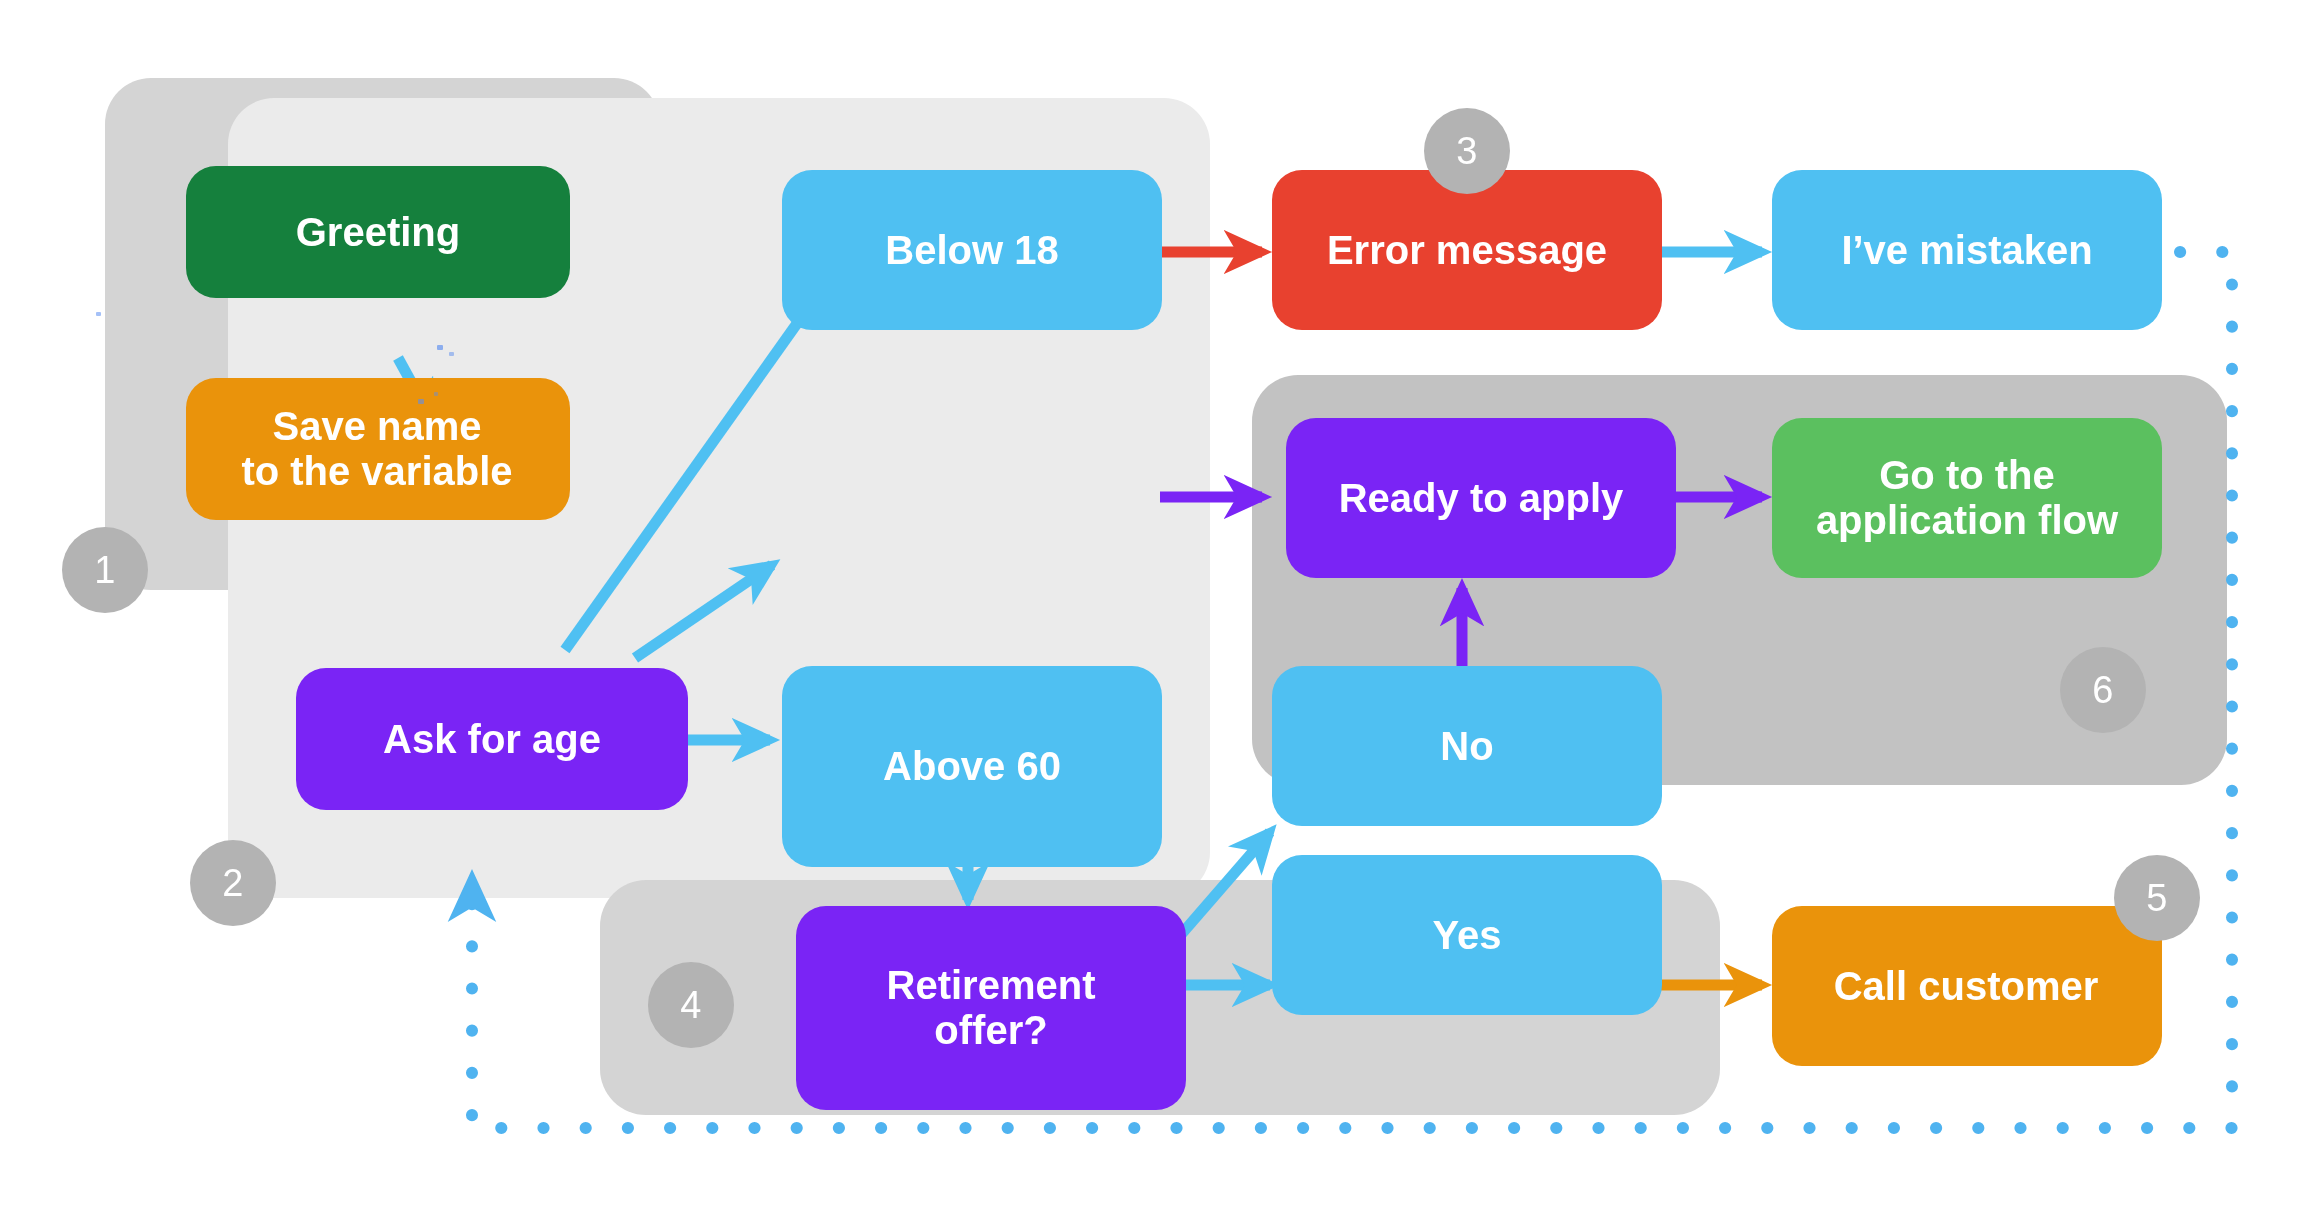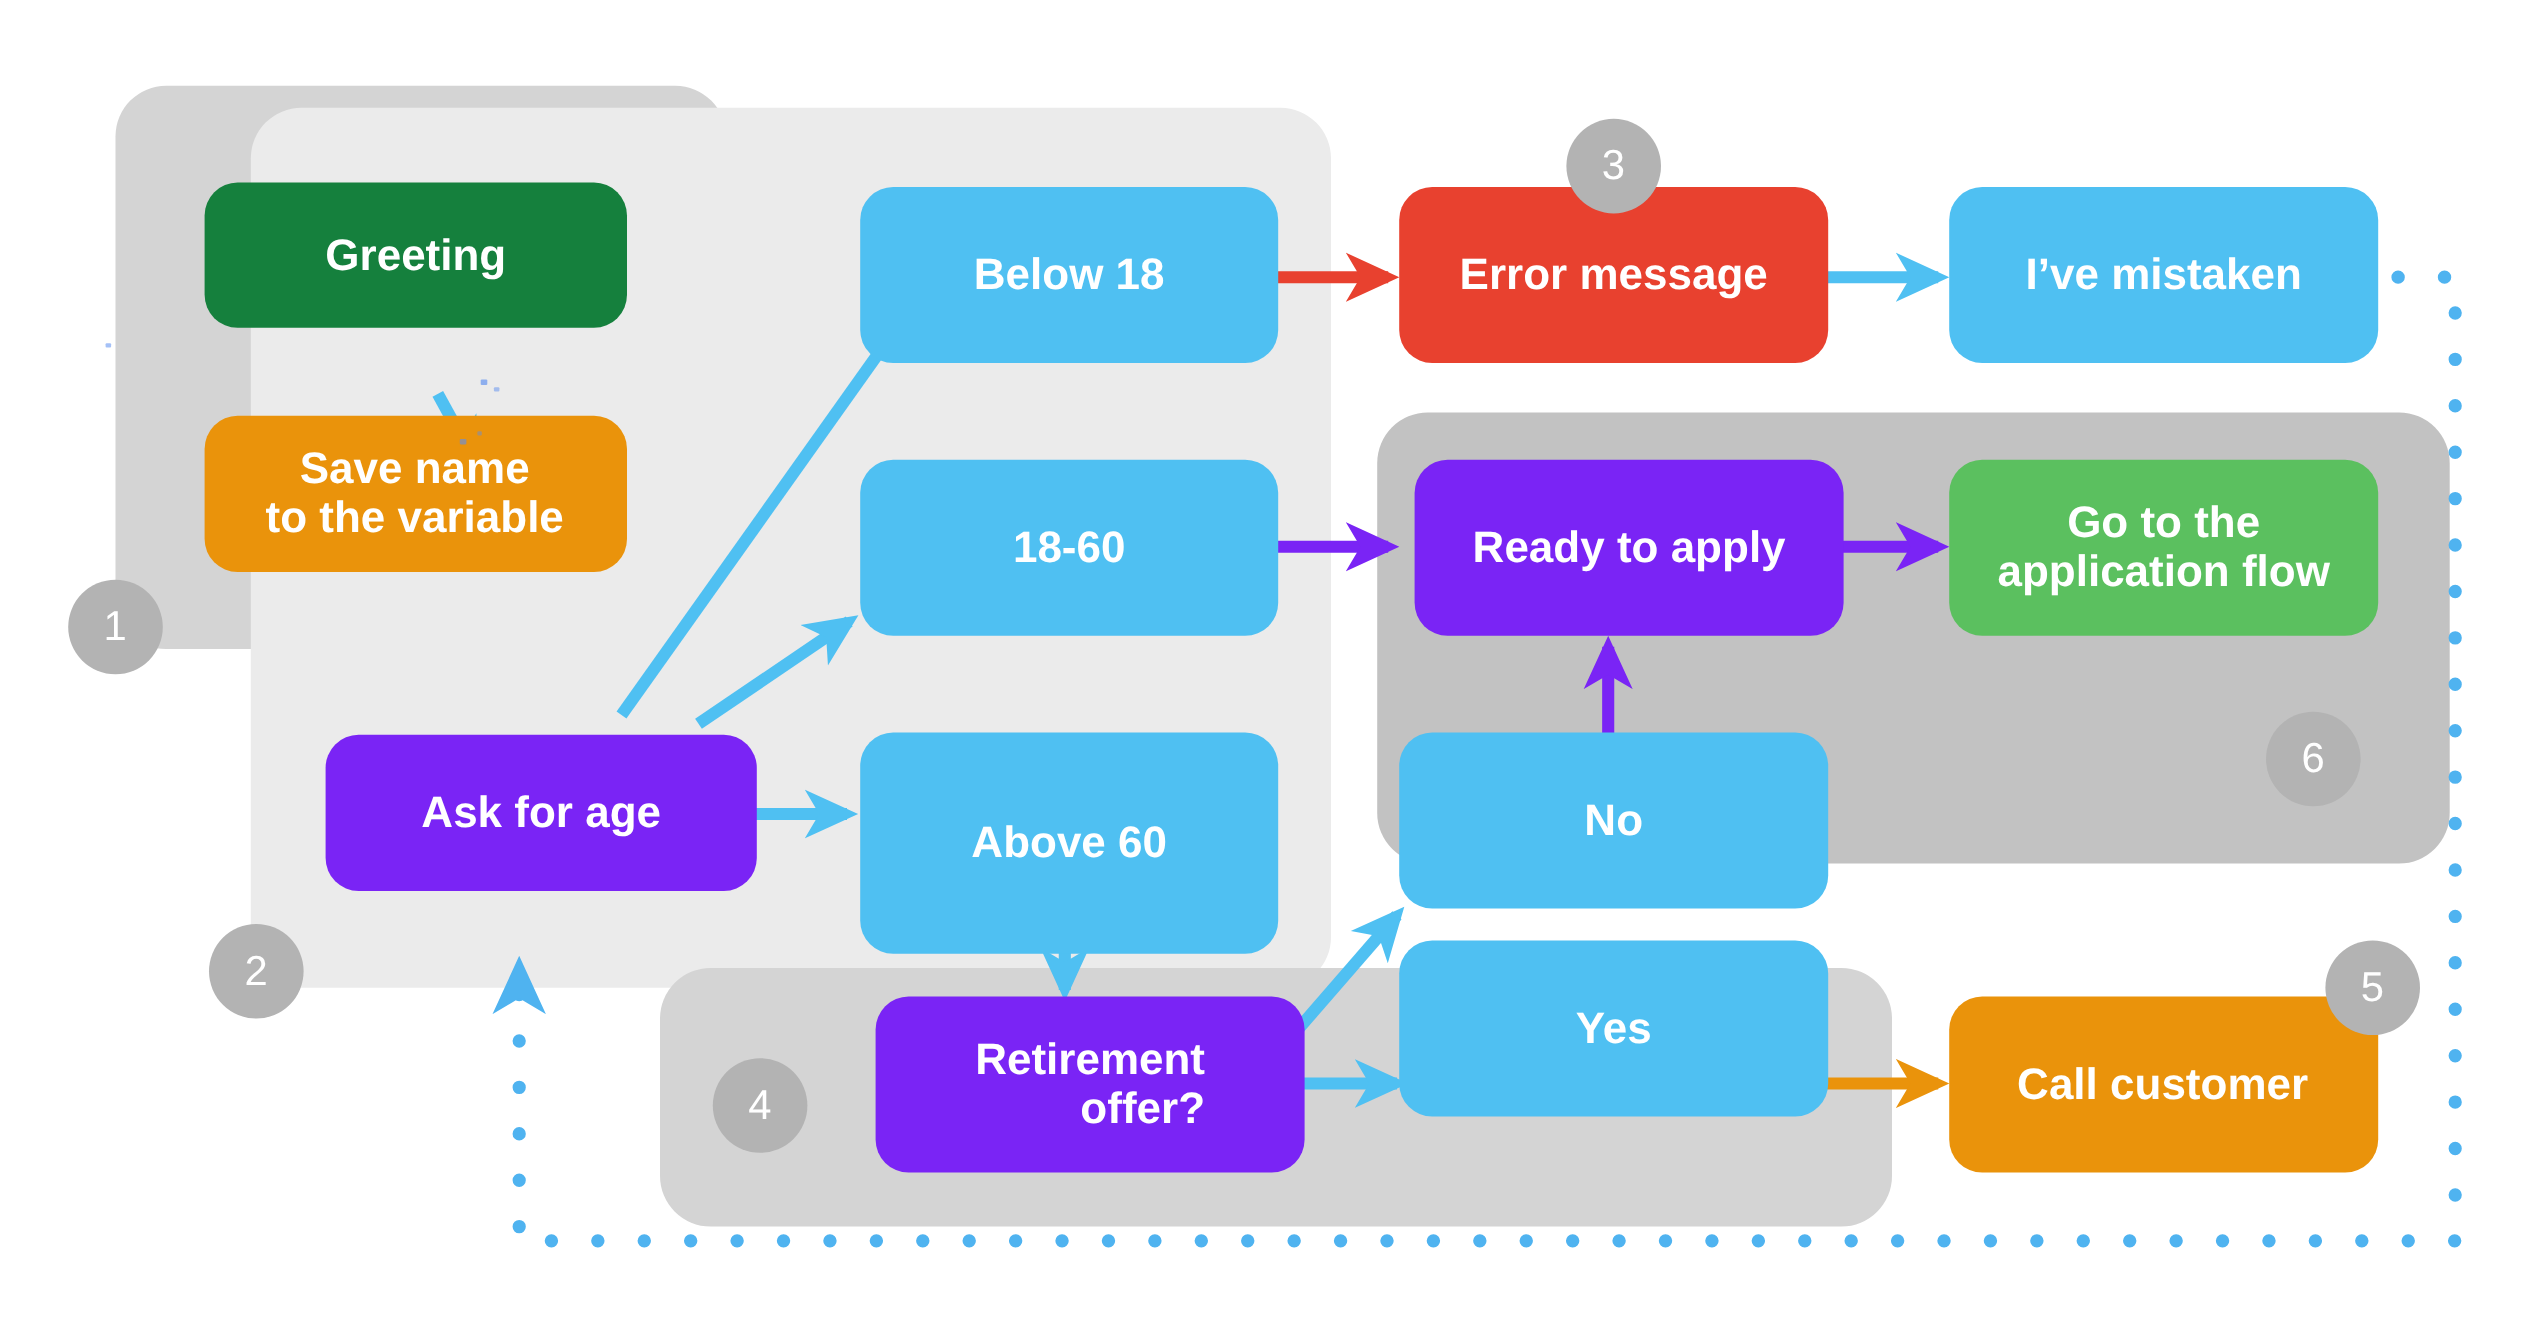--- a/index.html
+++ b/index.html
@@ -139,34 +139,33 @@
 
   <div class="node n-blue" style="left:186px;top:130px;width:384px;height:132px;">Greeting</div>
 
   <div class="node n-orange" style="left:186px;top:378px;width:384px;height:142px;">Save name
 to the variable</div>
 
   <div class="node n-purple" style="left:282px;top:668px;width:392px;height:142px;">Ask for age</div>
 
   <div class="node n-skyblue" style="left:782px;top:170px;width:380px;height:160px;">Below 18</div>
 
-  <div class="node n-skyblue" style="left:782px;top:418px;width:380px;height:160px;">18-60</div>
 
   <div class="node n-skyblue" style="left:782px;top:666px;width:380px;height:201px;">Above 60</div>
 
   <div class="node n-red" style="left:1272px;top:170px;width:390px;height:160px;">Error message</div>
 
   <div class="node n-skyblue" style="left:1772px;top:170px;width:390px;height:160px;">I’ve mistaken</div>
 
   <div class="node n-purple" style="left:1272px;top:418px;width:390px;height:160px;">Ready to apply</div>
 
   <div class="node n-green" style="left:1772px;top:418px;width:390px;height:160px;">Go to the
 application flow</div>
 
-  <div class="node n-purple" style="left:782px;top:906px;width:390px;height:160px;text-align:right;">Retirement
+  <div class="node n-purple" style="left:782px;top:906px;width:390px;height:204px;">Retirement
 offer?</div>
 
   <div class="node n-skyblue" style="left:1272px;top:666px;width:390px;height:160px;">No</div>
 
   <div class="node n-skyblue" style="left:1272px;top:855px;width:390px;height:160px;">Yes</div>
 
   <div class="node n-orange" style="left:1772px;top:906px;width:390px;height:160px;">Call customer</div>
 
   <div class="badge" style="left:62px;top:527px;">1</div>
 

